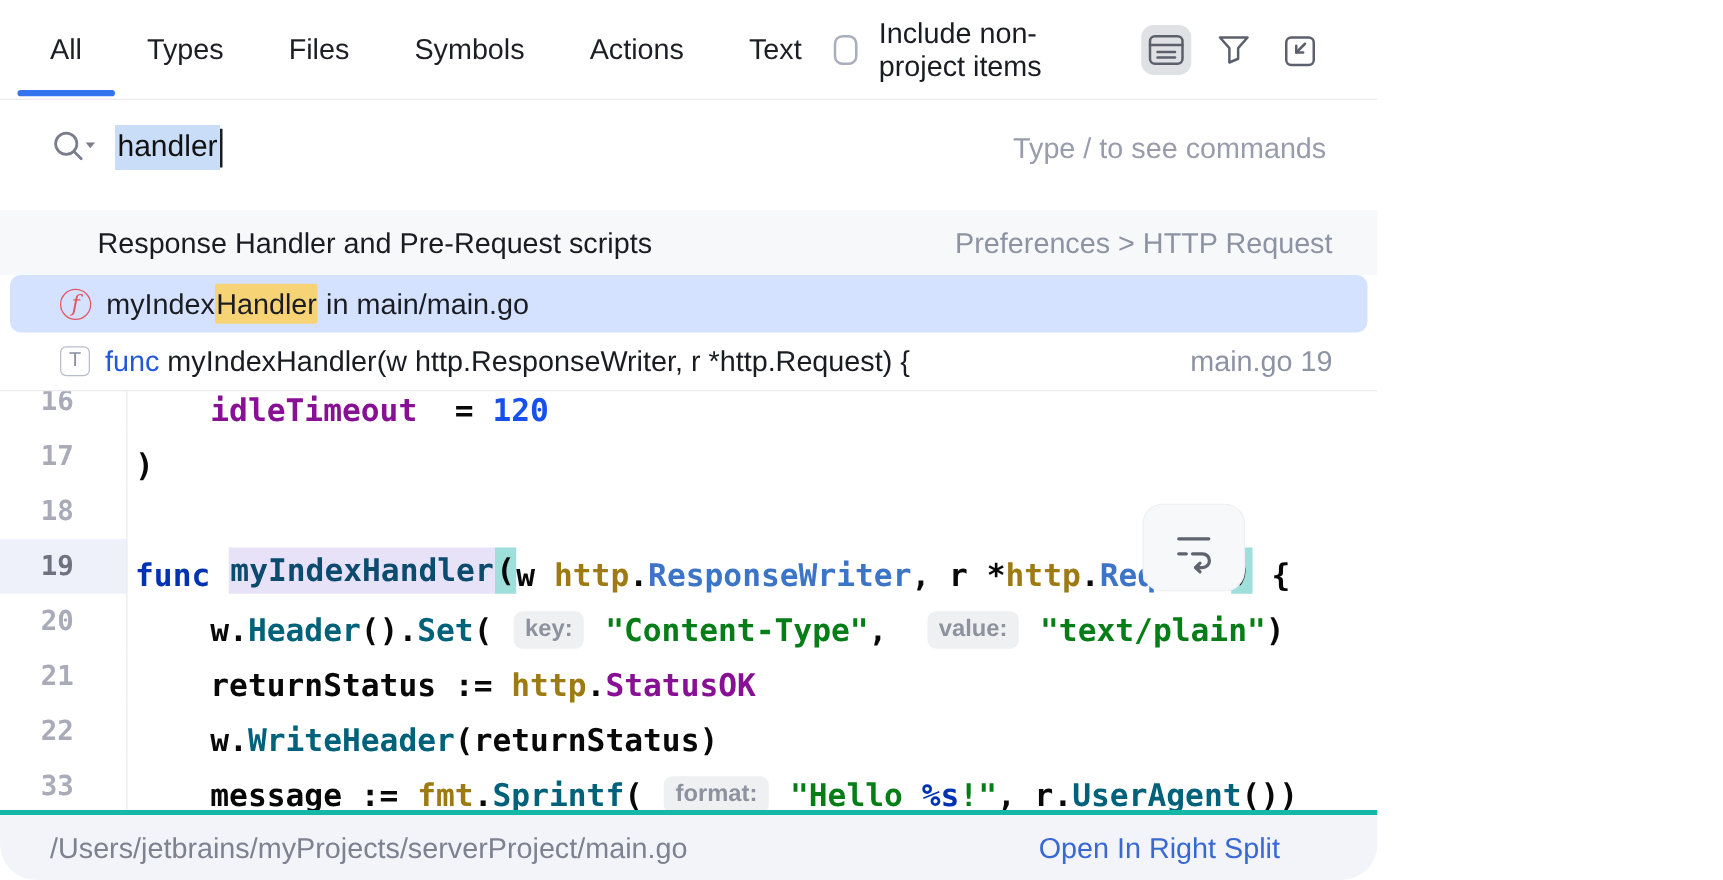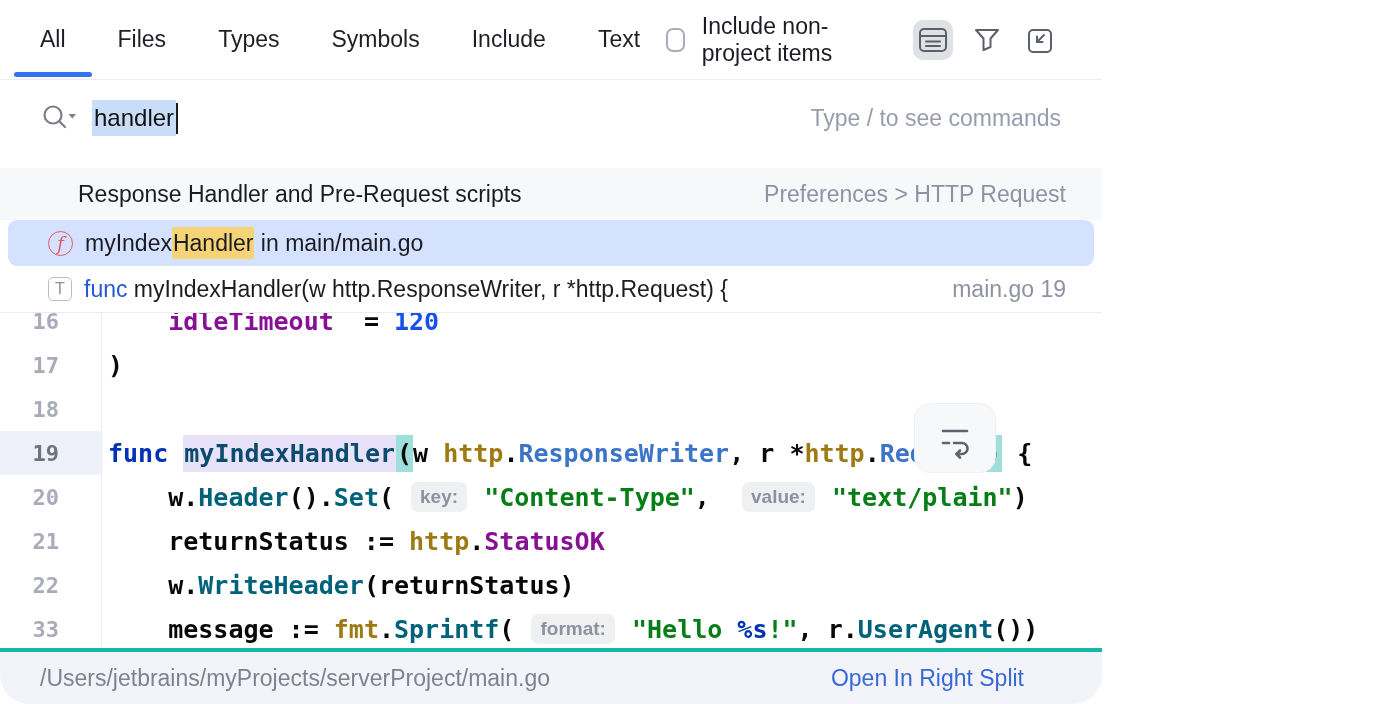--- a/index.html
+++ b/index.html
@@ -47,21 +47,21 @@
 
   
   .editor{position:absolute;top:312px;left:0;right:0;height:336px;border-top:1px solid #ebecf0;
           overflow:hidden;background:#fff;font-weight:bold;}
   #code-rows{margin-top:-14px;}
   .code-row{height:44px;display:flex;align-items:stretch;}
   .gutter{flex:0 0 102px;width:102px;box-sizing:border-box;padding-right:42px;border-right:1px solid #ebecf0;
           display:flex;align-items:center;justify-content:flex-end;
           font-family:"DejaVu Sans Mono",monospace;font-size:22px;color:#a9acb8;}
   .code-row.current .gutter{background:#eef1f9;color:#6f7380;}
-  .code{padding-left:6px;display:flex;align-items:center;white-space:pre;
+  .code{padding-left:6px;display:flex;align-items:flex-end;white-space:pre;
         font-family:"DejaVu Sans Mono",monospace;font-size:25px;color:#080808;}
   .tk-plain{color:#080808;}
   .tk-kw{color:#0033B3;}
   .tk-fn-decl{color:#0c4a6e;background:#e7e2f8;padding:4px 1px;}
   .tk-paren-hl{color:#080808;background:#9fdfdb;padding:4px 1px;}
   .tk-pkg{color:#9e7a13;}
   .tk-type{color:#3c74c8;}
   .tk-method{color:#00627A;}
   .tk-str{color:#067D17;}
   .tk-fmt-spec{color:#0033B3;}
@@ -83,30 +83,30 @@
 <body>
 
 <div class="se-popup">
 
   <header class="tabbar">
     <div class="tabs">
       <div class="tab active">
           <span>All</span>
         </div>
       <div class="tab">
+          <span>Types</span>
+        </div>
+      <div class="tab">
           <span>Files</span>
         </div>
       <div class="tab">
-          <span>Types</span>
-        </div>
-      <div class="tab">
           <span>Symbols</span>
         </div>
       <div class="tab">
-          <span>Include</span>
+          <span>Actions</span>
         </div>
       <div class="tab">
           <span>Text</span>
         </div>
     </div>
     <div class="top-right">
       <label class="chk">
         <span class="box"></span>
         <span>Include non-project items</span>
       </label>

